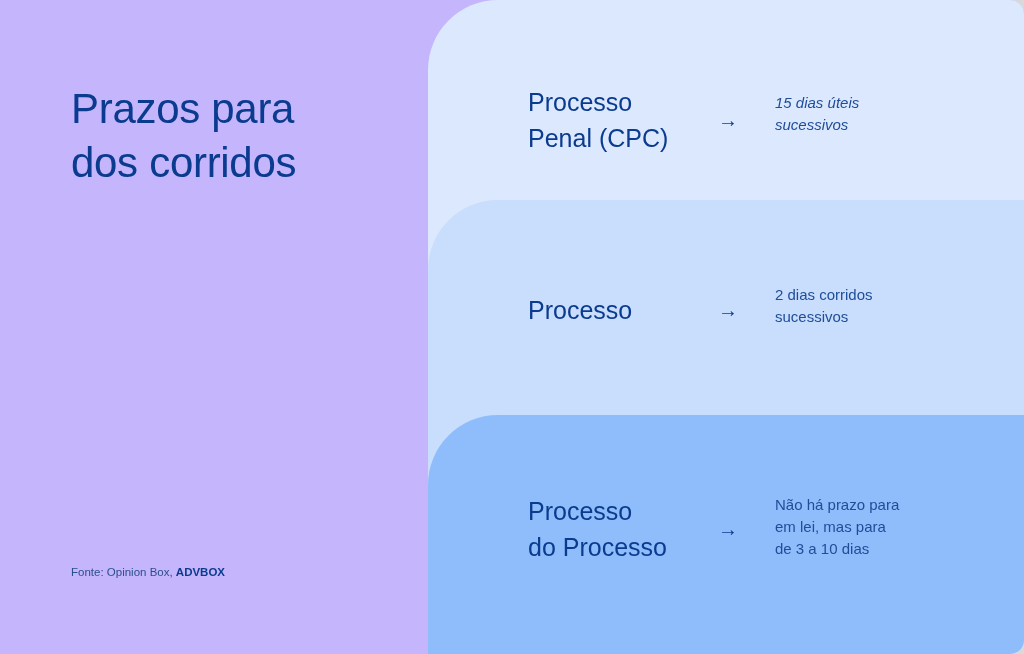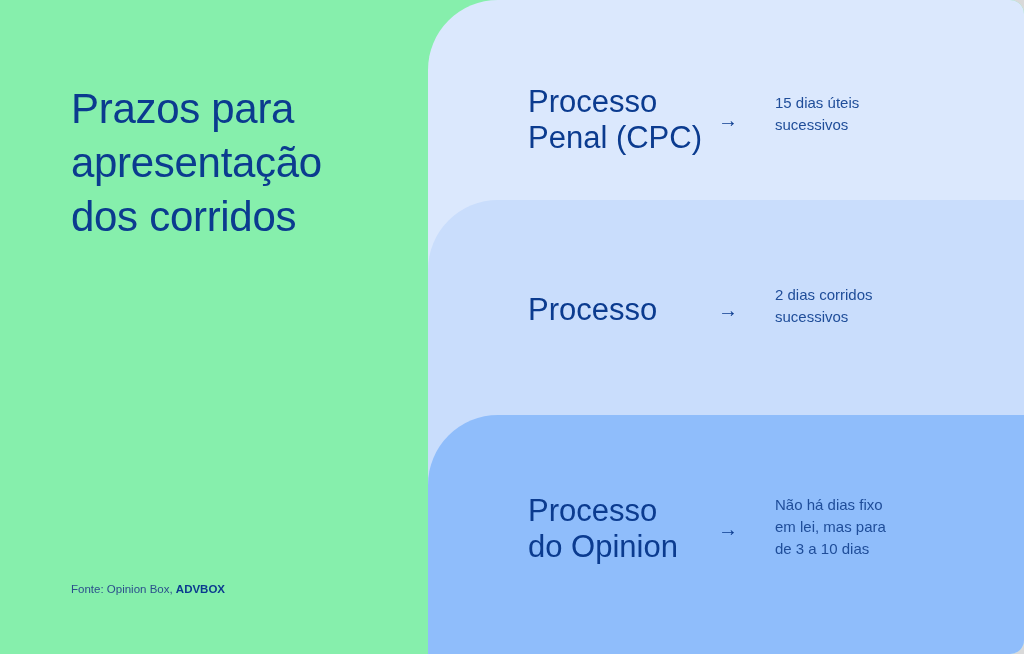--- a/index.html
+++ b/index.html
@@ -10,41 +10,41 @@
       width: 1024px;
       height: 654px;
       background: #d9d9d9;
       overflow: hidden;
       font-family: "Liberation Sans", "DejaVu Sans", sans-serif;
     }
     .canvas {
       position: relative;
       width: 1024px;
       height: 654px;
-      background: #86efac;
+      background: #c4b5fd;
       border-radius: 0 14px 14px 0;
       overflow: hidden;
     }
     .title {
       position: absolute;
       left: 71px;
       top: 82px;
       margin: 0;
       font-size: 42px;
       line-height: 54px;
       font-weight: 400;
       color: #0b3b8f;
       letter-spacing: -0.3px;
       white-space: nowrap;
     }
     .title span { display: block; }
     .source {
       position: absolute;
       left: 71px;
-      top: 583px;
+      top: 566px;
       font-size: 11.5px;
       color: #2c4f8c;
       white-space: nowrap;
     }
     .source .brand {
       font-weight: 700;
       color: #0b3b8f;
     }
     .card {
       position: absolute;
@@ -58,21 +58,21 @@
 
     .row {
       position: absolute;
       left: 528px;
       right: 0;
       display: flex;
       align-items: center;
     }
     .row-label {
       width: 182px;
-      font-size: 31px;
+      font-size: 25px;
       line-height: 36px;
       color: #0b3b8f;
       white-space: nowrap;
     }
     .row-label span { display: block; }
     .row-arrow {
       width: 65px;
       font-size: 20px;
       color: #0b3b8f;
       padding-left: 8px;
@@ -81,32 +81,31 @@
     .row-value {
       font-size: 15px;
       line-height: 22px;
       color: #1f4d99;
       white-space: nowrap;
     }
     .row-value span { display: block; }
     .row-1 { top: 84px; height: 72px; }
     .row-2 { top: 274px; height: 72px; }
     .row-3 { top: 493px; height: 72px; }
-    .row-1 .row-value { margin-top: -12px; }
+    .row-1 .row-value { margin-top: -12px; font-style: italic; }
     .row-2 .row-value { margin-top: -8px; }
     .row-3 .row-value { margin-top: -4px; }
   </style>
 </head>
 <body>
 
 <div class="canvas">
 
   <h1 class="title">
     <span>Prazos para</span>
-    <span>apresentação</span>
     <span>dos corridos</span>
   </h1>
 
   <div class="source">
     <span>Fonte: Opinion Box, </span><span class="brand">ADVBOX</span>
   </div>
 
   <div class="card card-1"></div>
   <div class="card card-2"></div>
   <div class="card card-3"></div>
@@ -130,23 +129,23 @@
     <div class="row-arrow">→</div>
     <div class="row-value">
       <span>2 dias corridos</span>
       <span>sucessivos</span>
     </div>
   </div>
 
   <div class="row row-3">
     <div class="row-label">
       <span>Processo</span>
-      <span>do Opinion</span>
+      <span>do Processo</span>
     </div>
     <div class="row-arrow">→</div>
     <div class="row-value">
-      <span>Não há dias fixo</span>
+      <span>Não há prazo para</span>
       <span>em lei, mas para</span>
       <span>de 3 a 10 dias</span>
     </div>
   </div>
 
 </div>
 
 </body></html>

